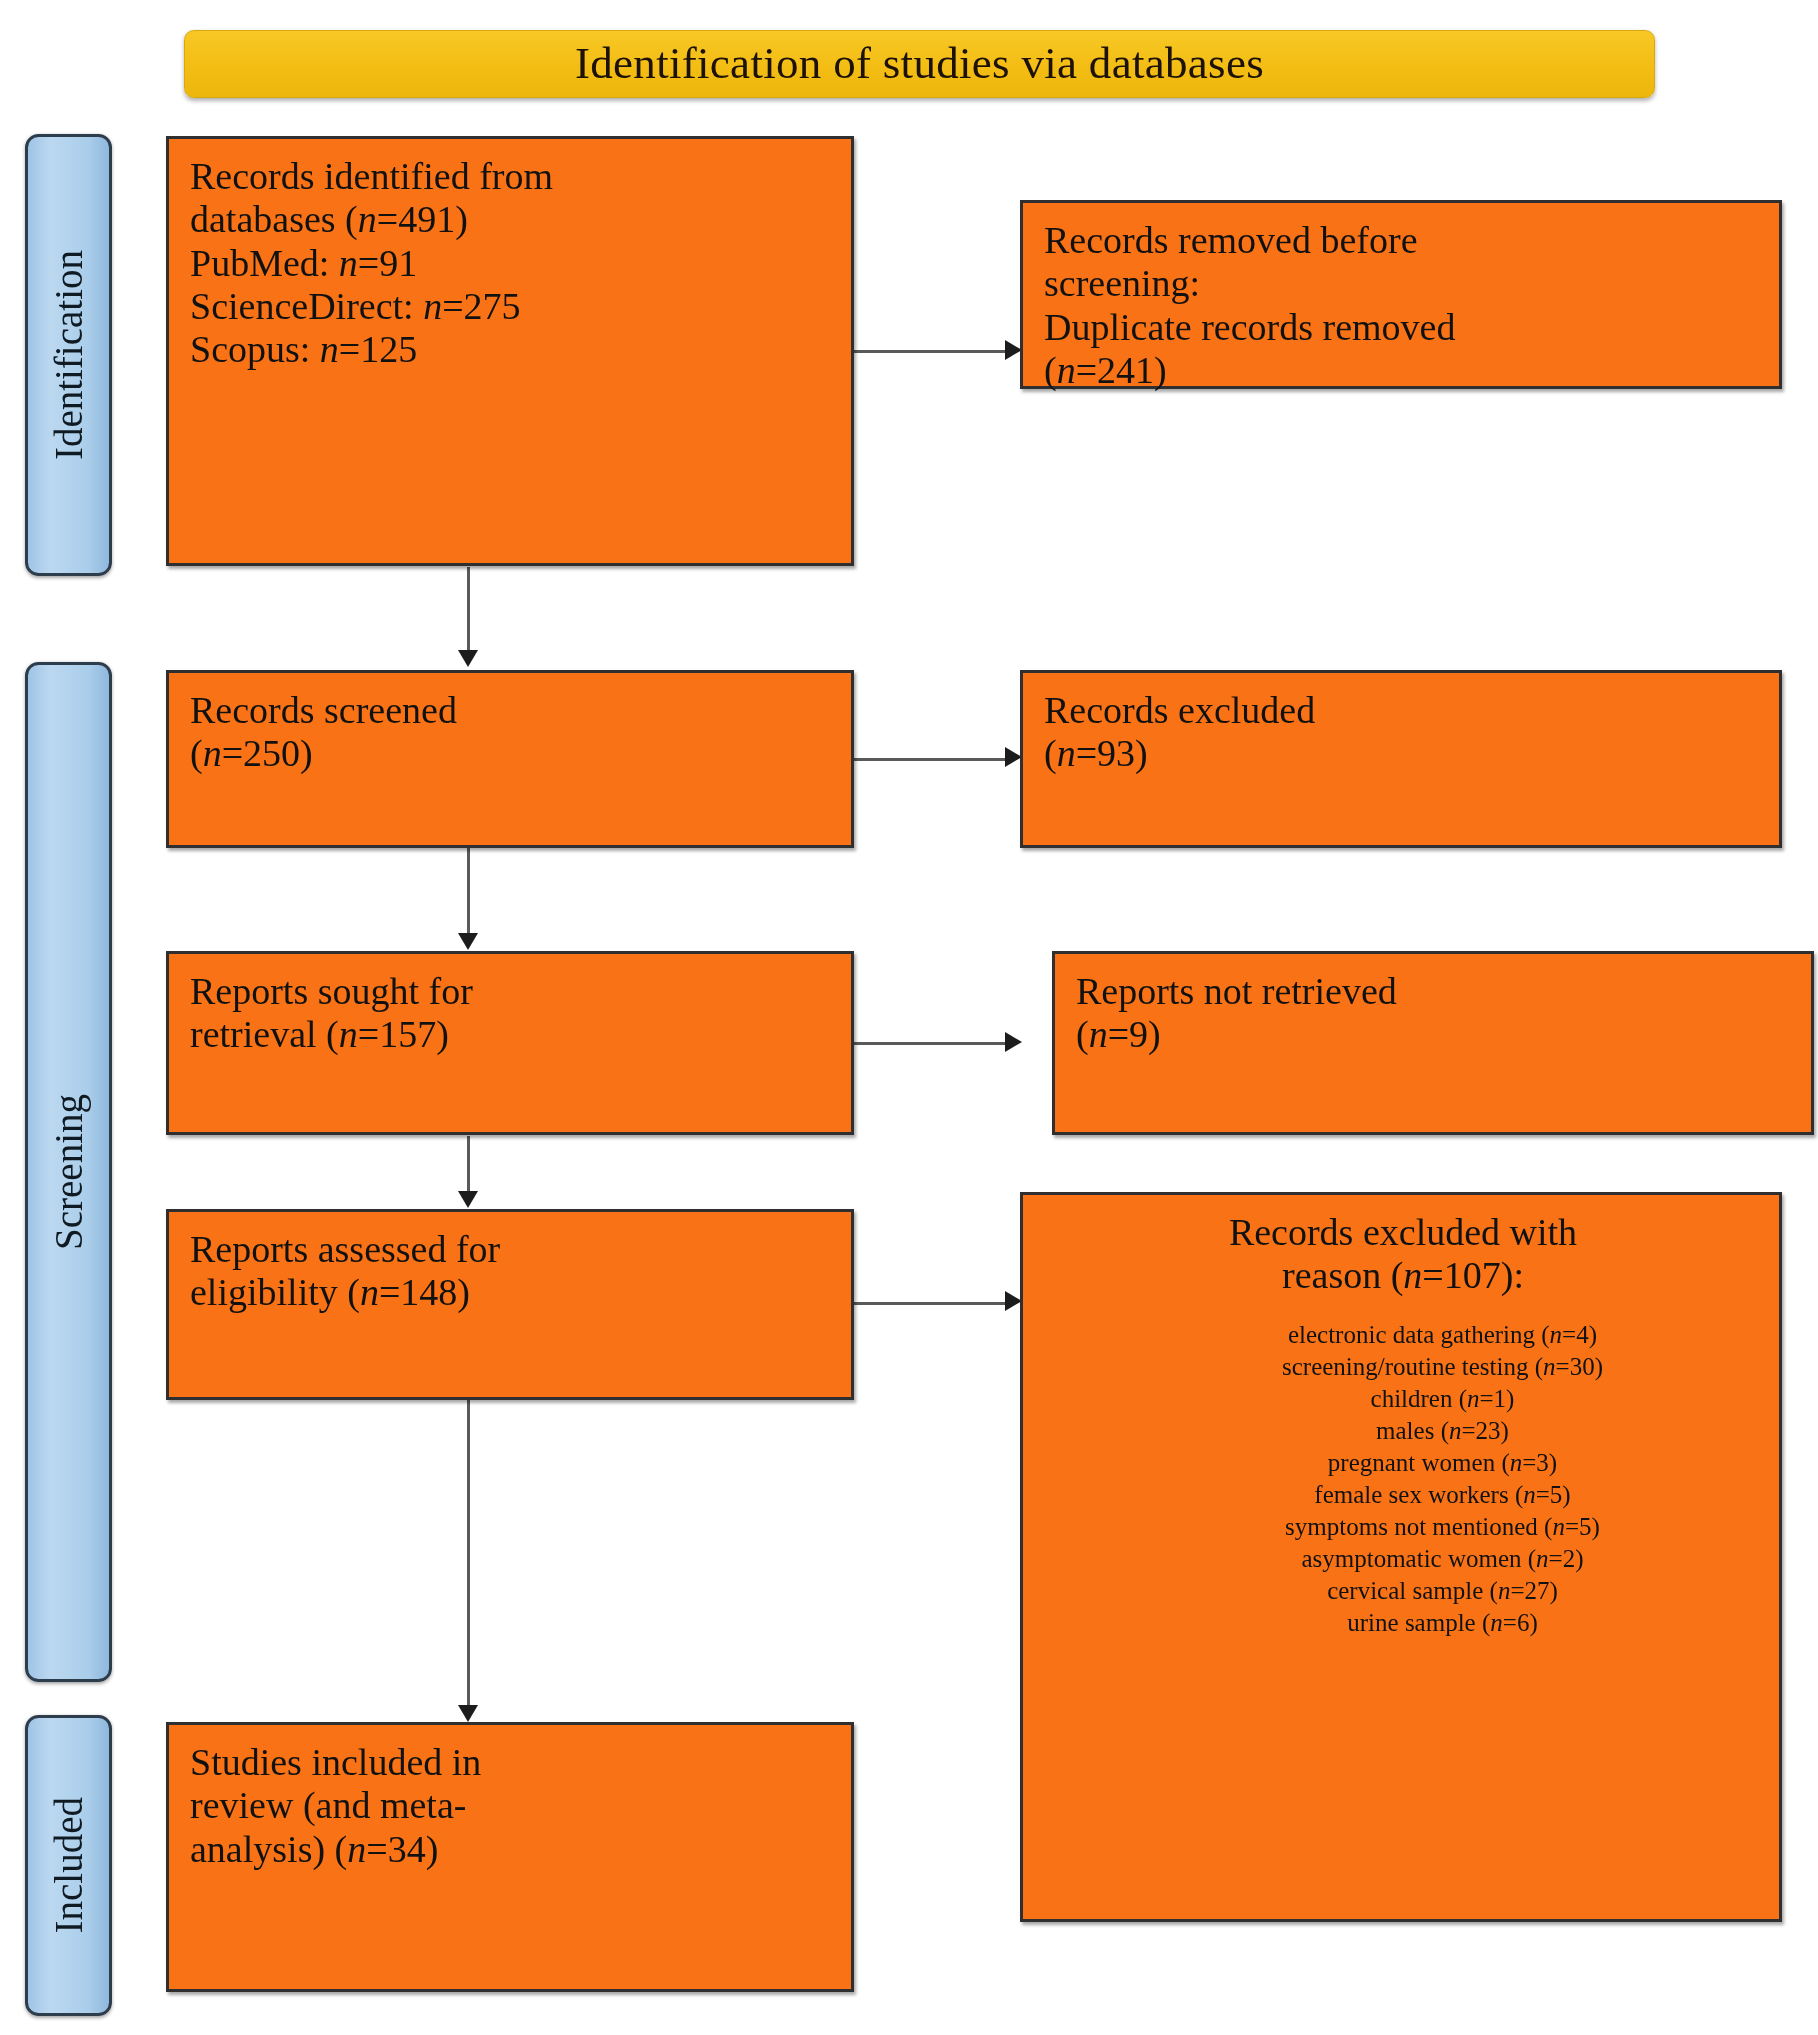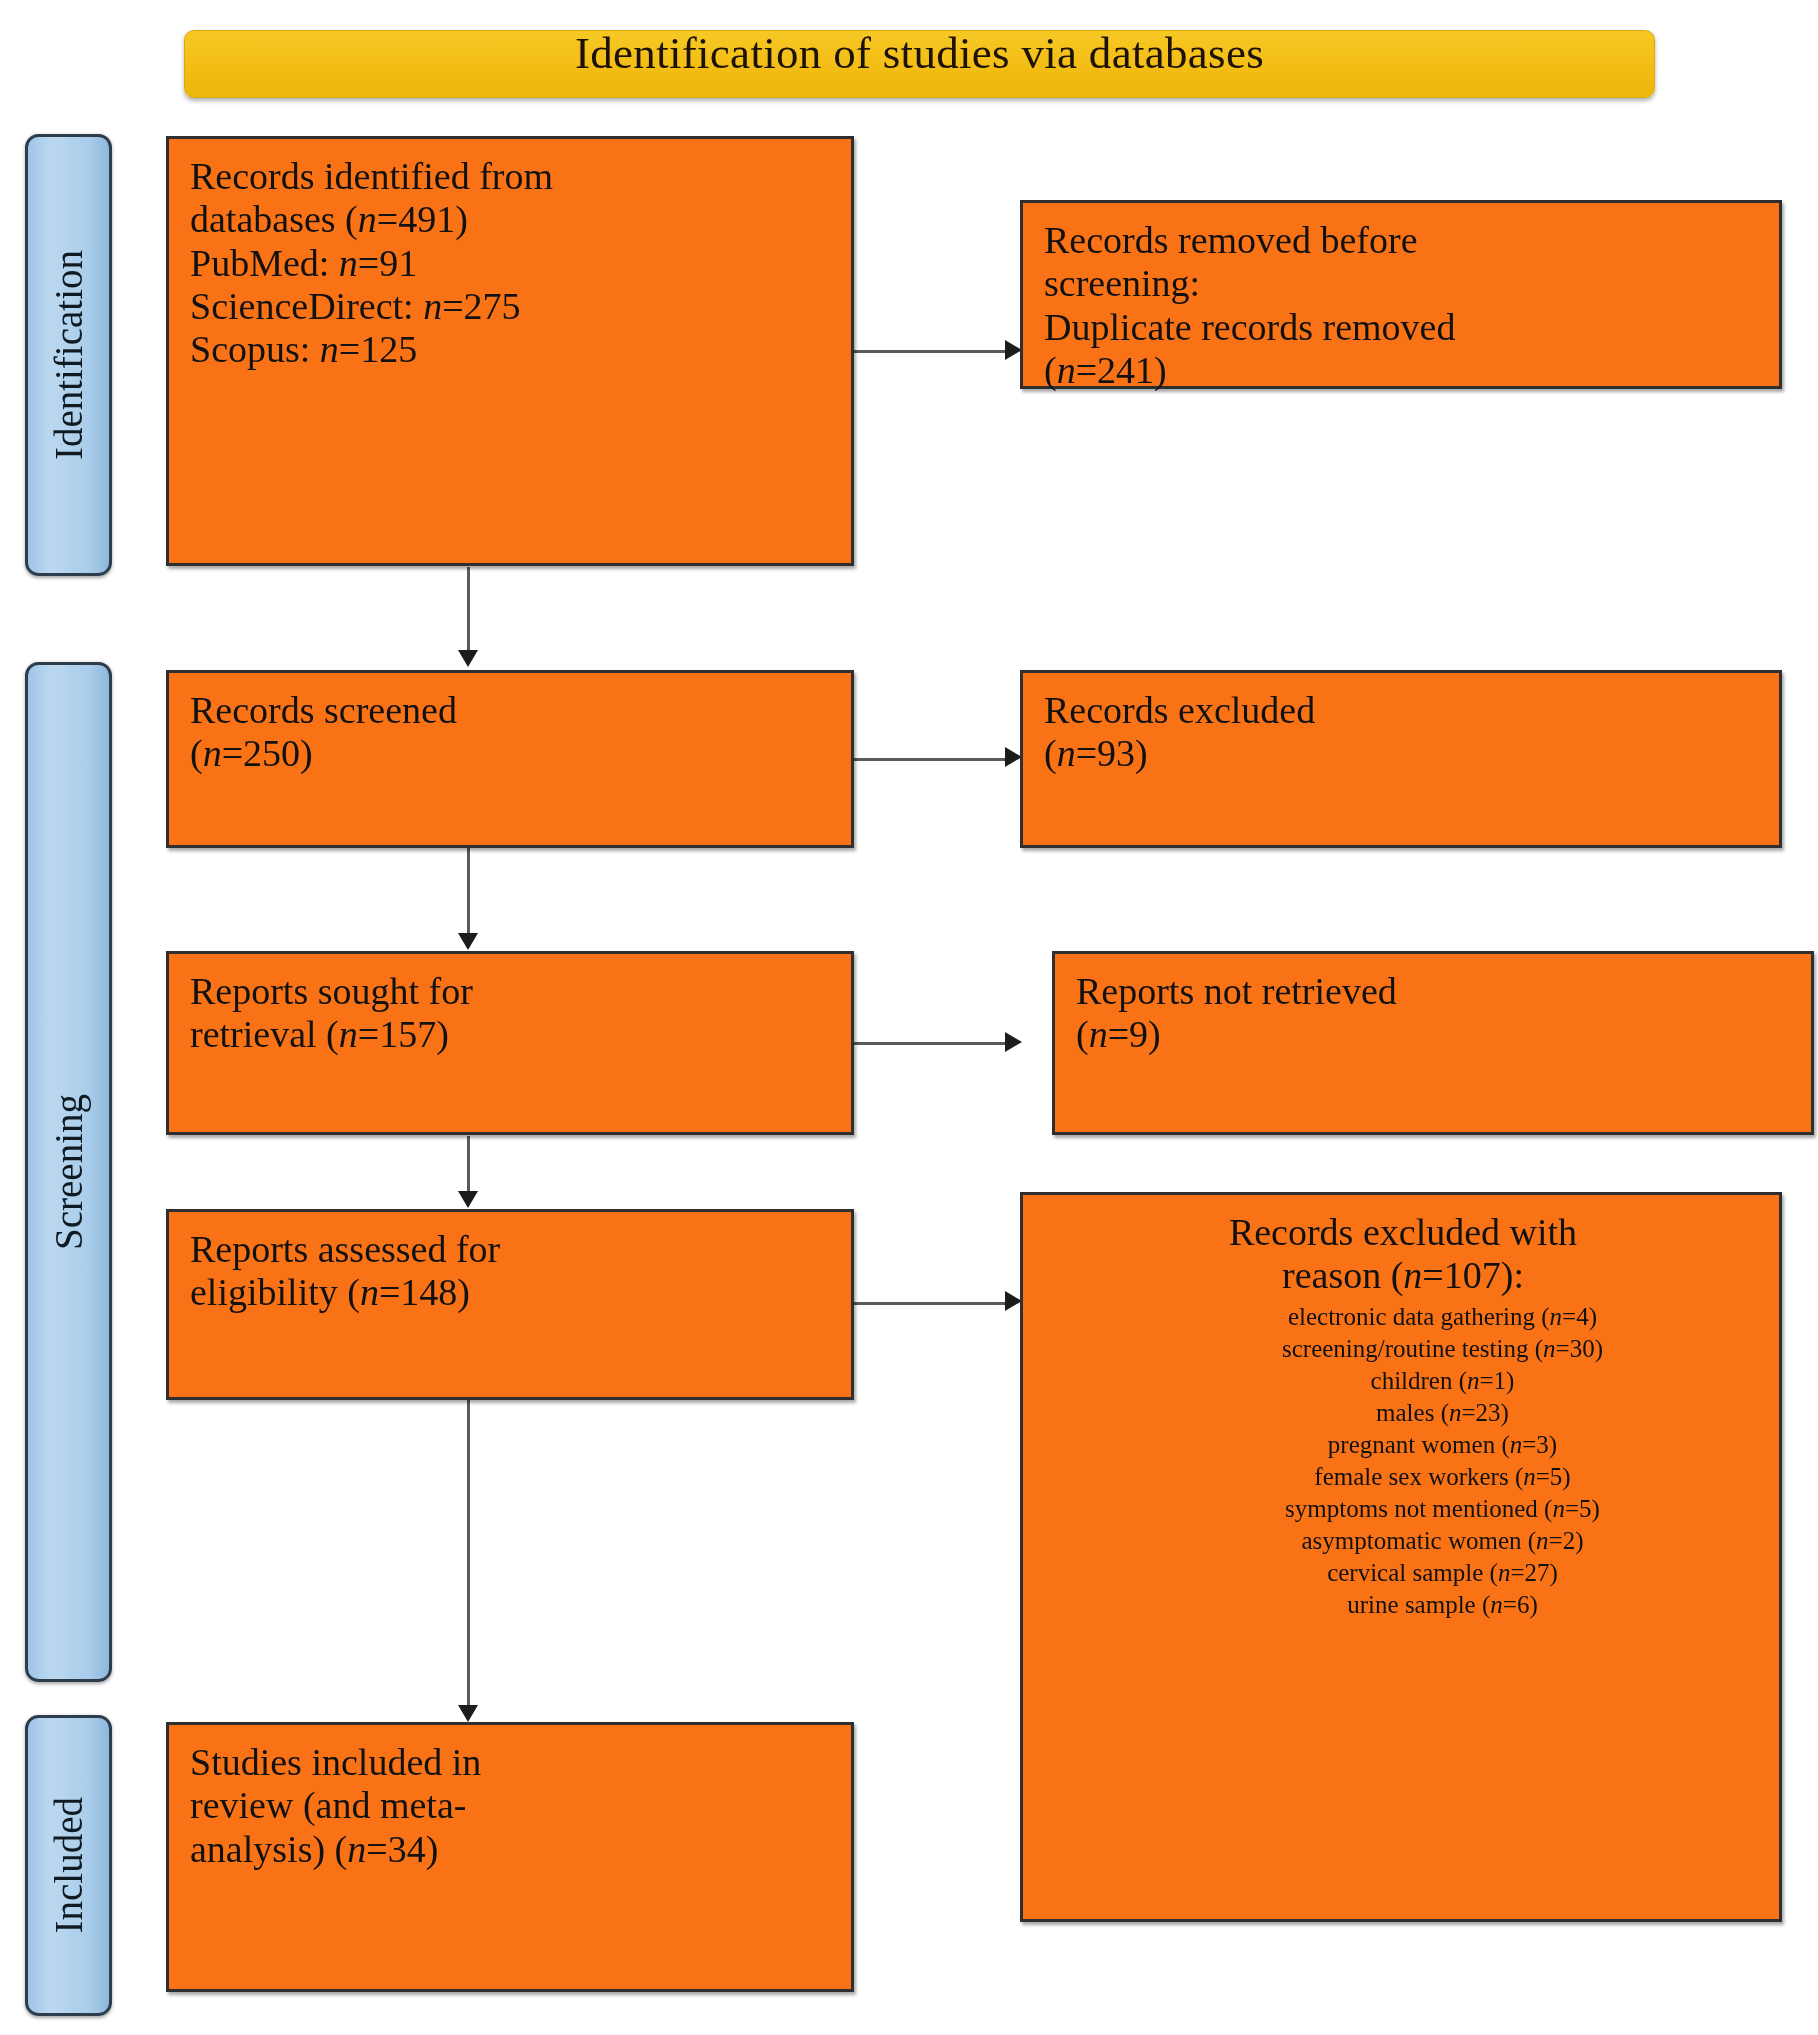--- a/index.html
+++ b/index.html
@@ -25,21 +25,21 @@
     position: absolute;
     left: 184px;
     top: 29.5px;
     width: 1469px;
     height: 66px;
     background: linear-gradient(180deg, #f7c825 0%, #f3bd14 55%, #edb60c 100%);
     border: 1.8px solid #d8a80d;
     border-radius: 9.8px;
     box-shadow: 0 2.5px 4.3px rgba(0,0,0,0.30);
     display: flex;
-    align-items: flex-start;
+    align-items: center;
     justify-content: center;
   }
   .banner-title {
     font-size: 45px;
     line-height: 1;
     color: #1d1208;
     letter-spacing: 0.3px;
     white-space: nowrap;
   }
 
@@ -93,21 +93,21 @@
   #box-screened      { top: 670px; height: 178px; }
   #box-excluded      { top: 670px; height: 178px; }
   #box-sought        { top: 951px; height: 184px; }
   #box-notretrieved  { top: 951px; height: 184px; margin-left: 32px; }
   #box-assessed      { top: 1209px; height: 191px; }
   #box-excluded-why  { top: 1192px; height: 730px; text-align: center; }
   #box-included      { top: 1722px; height: 270px; }
 
   
   .reasons {
-    margin-top: 3px;
+    margin-top: 21px;
     margin-left: 79px;
     font-family: Liberation Serif, serif;
   }
   .reason-line {
     font-size: 25px;
     line-height: 1.28;
     color: #111111;
     white-space: nowrap;
   }
 

